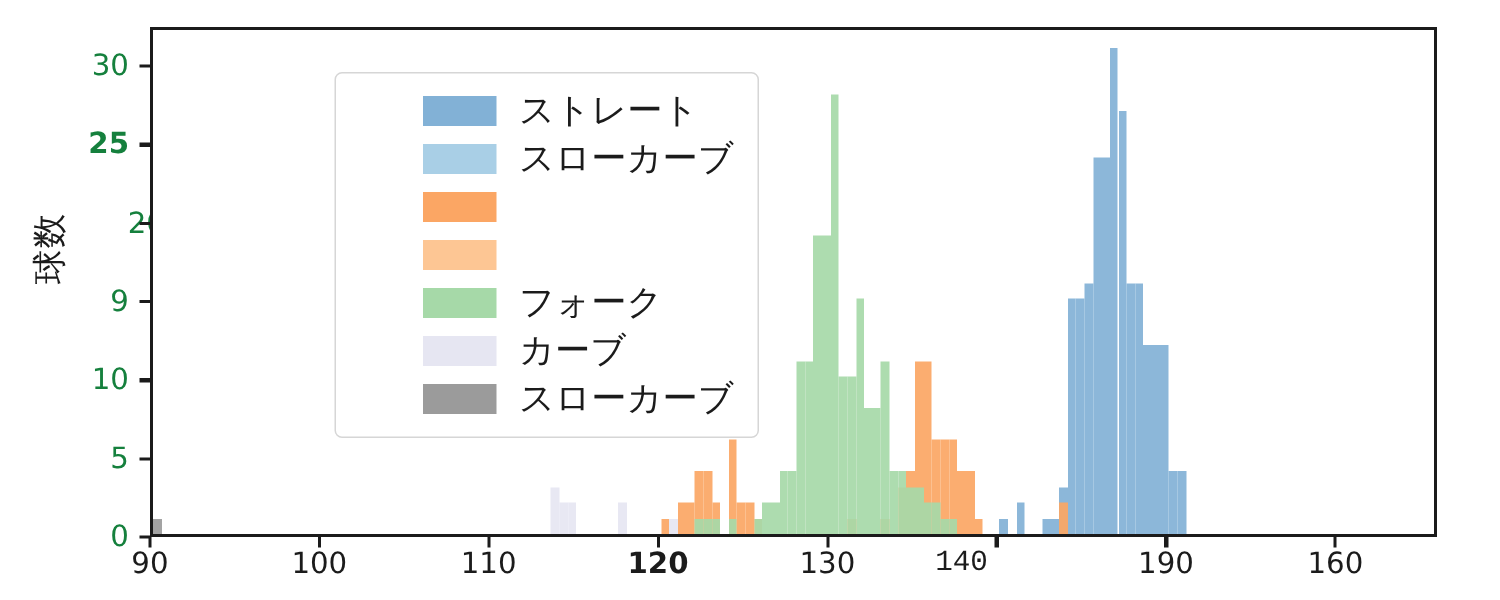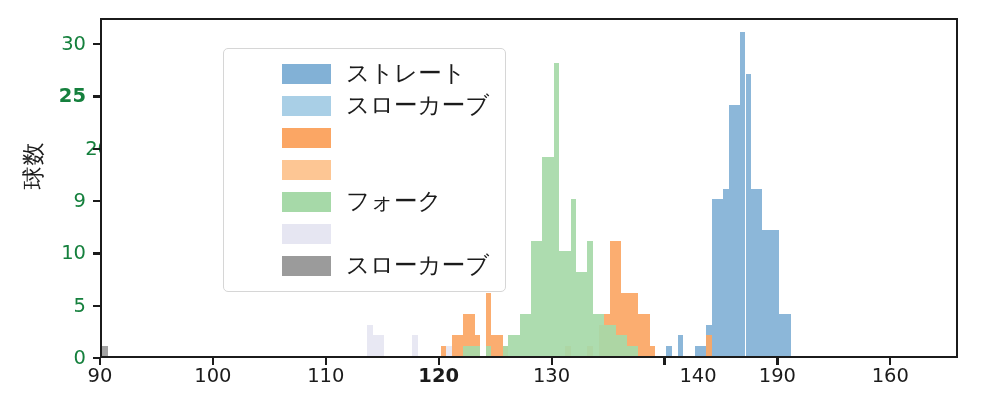--- a/index.html
+++ b/index.html
@@ -78,21 +78,21 @@
       <div class="xtick" style="left: 60px;">90</div>
       <div class="xtick-mark" style="left: 99px;"></div>
       <div class="xtick" style="left: 172.895px;">100</div>
       <div class="xtick-mark" style="left: 211.895px;"></div>
       <div class="xtick" style="left: 285.789px;">110</div>
       <div class="xtick-mark" style="left: 324.789px;"></div>
       <div class="xtick" style="left: 398.684px; font-weight: bold;">120</div>
       <div class="xtick-mark" style="left: 437.684px;"></div>
       <div class="xtick" style="left: 511.579px;">130</div>
       <div class="xtick-mark" style="left: 550.579px;"></div>
-      <div class="xtick" style="left: 658px;">140</div>
+      <div class="xtick" style="left: 601px; font-family: Liberation Mono, monospace;">140</div>
       <div class="xtick-mark" style="left: 663.474px;"></div>
       <div class="xtick" style="left: 737.368px;">190</div>
       <div class="xtick-mark" style="left: 776.368px;"></div>
       <div class="xtick" style="left: 850.263px;">160</div>
       <div class="xtick-mark" style="left: 889.263px;"></div>
     </div>
 
   <div id="plot-frame">
     <div id="bars-layer">
         <div class="bar" style="left: 564.474px; width: 5.64474px; height: 10.4615px; background: rgb(130, 177, 214); opacity: 0.92;"></div>
@@ -187,20 +187,21 @@
         </div>
         <div class="legend-row">
           <span class="legend-swatch" style="background: rgb(253, 198, 148);"></span>
         </div>
         <div class="legend-row">
           <span class="legend-swatch" style="background: rgb(166, 217, 168);"></span>
           <span class="legend-text">フォーク</span>
         </div>
         <div class="legend-row">
           <span class="legend-swatch" style="background: rgb(230, 230, 242);"></span>
+          <span class="legend-text">カーブ</span>
         </div>
         <div class="legend-row">
           <span class="legend-swatch" style="background: rgb(155, 155, 155);"></span>
           <span class="legend-text">スローカーブ</span>
         </div>
       </div>
   </div>
 
 </div>
 

